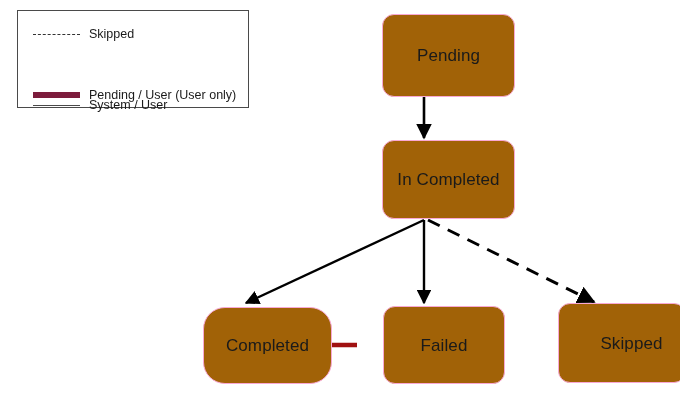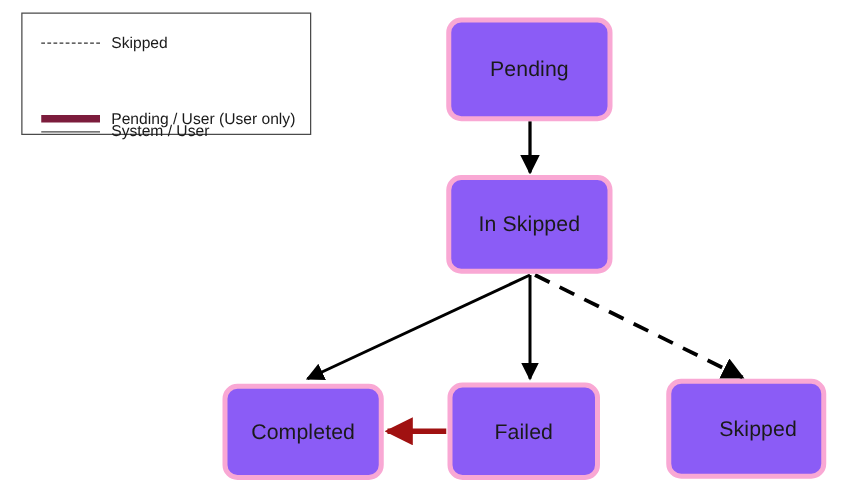--- a/index.html
+++ b/index.html
@@ -25,26 +25,27 @@
   svg#edges {
     position: absolute;
     left: 0; top: 0;
     width: 680px;
     height: 400px;
     pointer-events: none;
   }
   .node {
     position: absolute;
     box-sizing: border-box;
-    background: #8b5cf6;
-    border: 4px solid #f9a8d4;
+    background: #a16207;
+    border: 1px solid #f9a8d4;
     border-radius: 12px;
     display: flex;
     align-items: center;
     justify-content: center;
+    margin-left: 25px;
   }
   .node-label {
     font-size: 17px;
     line-height: 1;
     color: #1a1a1a;
     letter-spacing: 0.1px;
     white-space: nowrap;
   }
   #legend {
     position: absolute;
@@ -128,24 +129,24 @@
     <line x1="428" y1="220" x2="594" y2="302" stroke="#000000" stroke-width="3" stroke-dasharray="13 9" marker-end="url(#arrow-black)"></line>
 
     <line x1="357" y1="345" x2="310" y2="345" stroke="#a01111" stroke-width="4.5" marker-end="url(#arrow-red)"></line>
   </svg>
 
   <div class="node" id="node-pending" style="left:357px; top:14px; width:133px; height:83px;">
     <span class="node-label">Pending</span>
   </div>
 
   <div class="node" id="node-in-progress" style="left:357px; top:140px; width:133px; height:79px;">
-    <span class="node-label">In Skipped</span>
+    <span class="node-label">In Completed</span>
   </div>
 
-  <div class="node" id="node-completed" style="left:178px; top:307px; width:129px; height:77px;">
+  <div class="node" id="node-completed" style="left:178px; top:307px; width:129px; height:77px;border-radius:22px;">
     <span class="node-label">Completed</span>
   </div>
 
   <div class="node" id="node-failed" style="left:358px; top:306px; width:122px; height:78px;">
     <span class="node-label">Failed</span>
   </div>
 
   <div class="node" id="node-skipped" style="left:533px; top:303px; width:128px; height:80px;padding-left:19px;">
     <span class="node-label">Skipped</span>
   </div>

